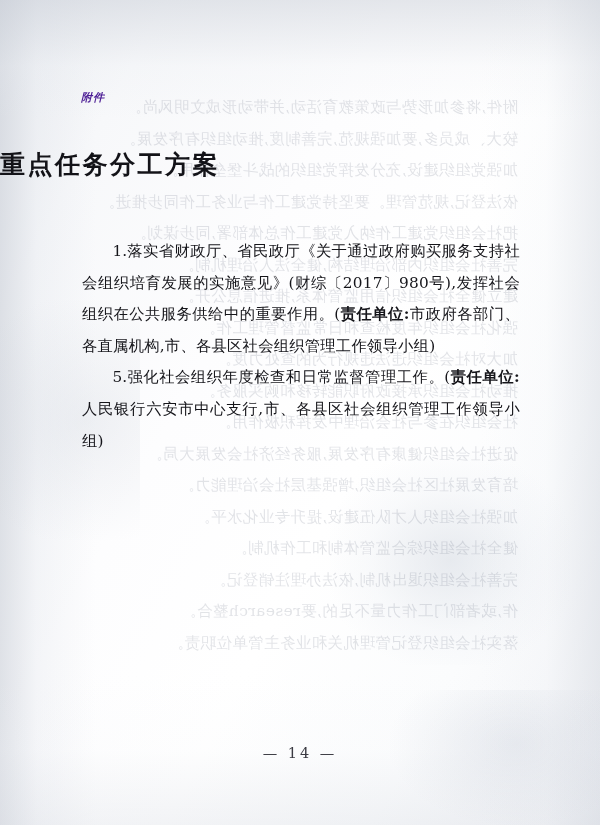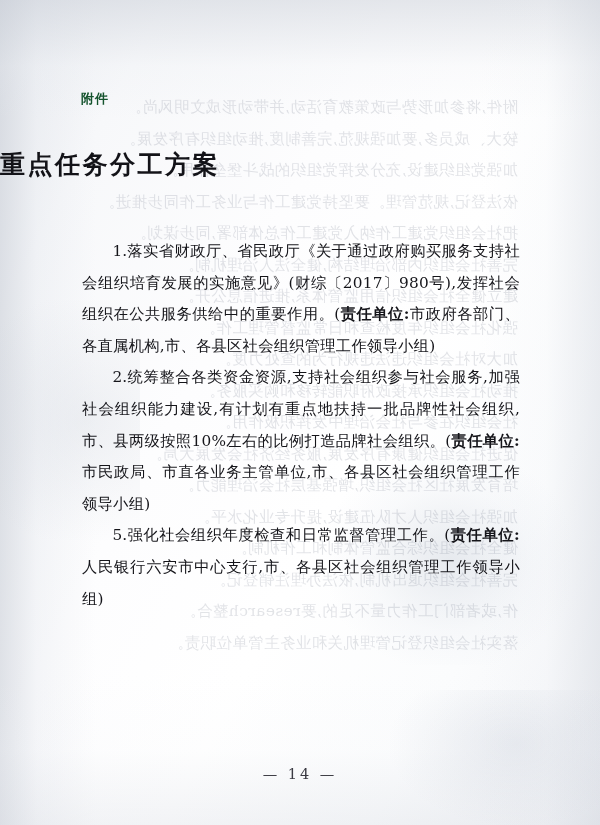--- a/index.html
+++ b/index.html
@@ -71,25 +71,26 @@
 
   
   #content {
     position: absolute; inset: 0;
     color: #1b1b1f;
   }
   .attach-label {
     position: absolute;
     left: 81px;
     top: 90px;
-    font-size: 13px;
+    font-size: 11px;
     font-weight: bold;
     letter-spacing: 1px;
     font-family: "DejaVu Sans", "Liberation Sans", sans-serif;
-    color: #14532d;
+    color: #4c1d95;
+    font-style: italic;
   }
   .doc-title {
     position: absolute;
     left: 0; right: 0;
     top: 148px;
     text-align: left;
     font-size: 25px;
     font-weight: bold;
     letter-spacing: 2.5px;
     color: #131318;
@@ -125,21 +126,20 @@
   .num { letter-spacing: 0; }
 
   .page-number {
     position: absolute;
     left: 0; right: 0;
     top: 745px;
     text-align: center;
     font-size: 14.5px;
     letter-spacing: 3px;
     color: #3a3a42;
-    margin-top: 21px;
   }
 </style>
 </head>
 <body>
 
 <div id="page">
 
   <div id="paper-base"></div>
   <div id="paper-shade-left"></div>
   <div id="paper-shade-top"></div>
@@ -172,20 +172,19 @@
 
   <div id="content">
 
     <div class="attach-label">附件</div>
 
     <div class="doc-title">重点任务分工方案</div>
 
 
     <div id="body-flow">
         <p><span class="num">1.</span><span>落实省财政厅、省民政厅《关于通过政府购买服务支持社会组织培育发展的实施意见》(财综〔2017〕980号),发挥社会组织在公共服务供给中的重要作用。(</span><span class="resp">责任单位:</span><span>市政府各部门、各直属机构,市、各县区社会组织管理工作领导小组)</span></p>
-        <p><span class="num">2.</span><span>统筹整合各类资金资源,支持社会组织参与社会服务,加强社会组织能力建设,有计划有重点地扶持一批品牌性社会组织,市、县两级按照10%左右的比例打造品牌社会组织。(</span><span class="resp">责任单位:</span><span>市民政局、市直各业务主管单位,市、各县区社会组织管理工作领导小组)</span></p>
         <p><span class="num">5.</span><span>强化社会组织年度检查和日常监督管理工作。(</span><span class="resp">责任单位:</span><span>人民银行六安市中心支行,市、各县区社会组织管理工作领导小组)</span></p>
       </div>
 
     <div class="page-number">— 14 —</div>
 
   </div>
 </div>
 
 </body></html>

